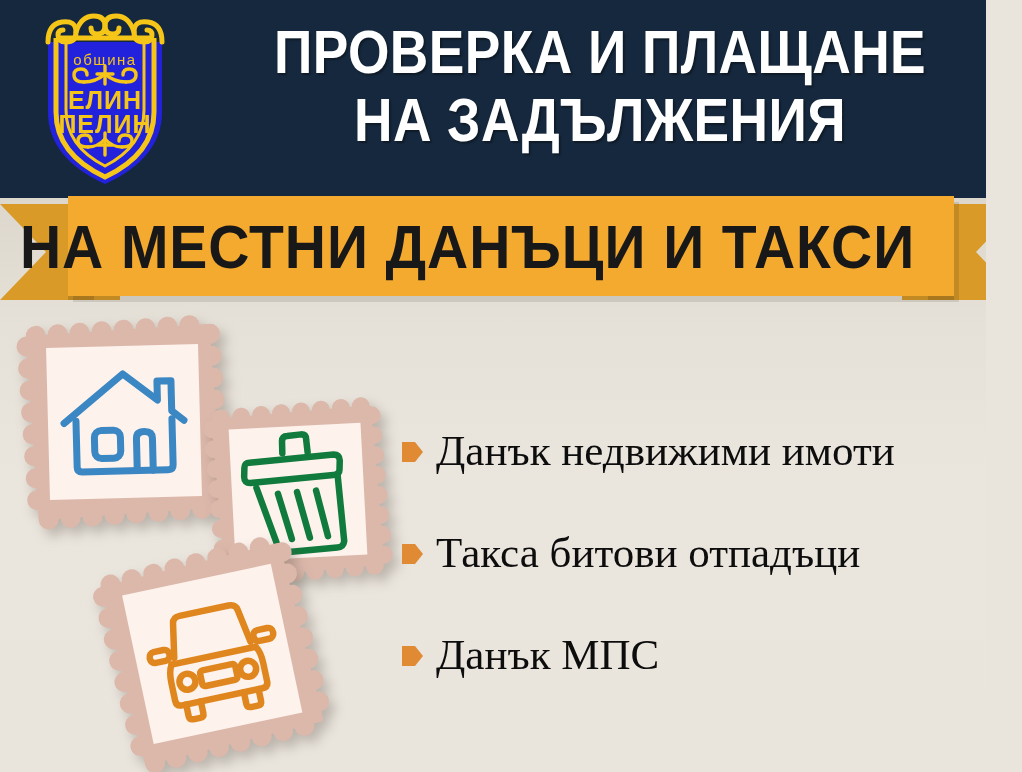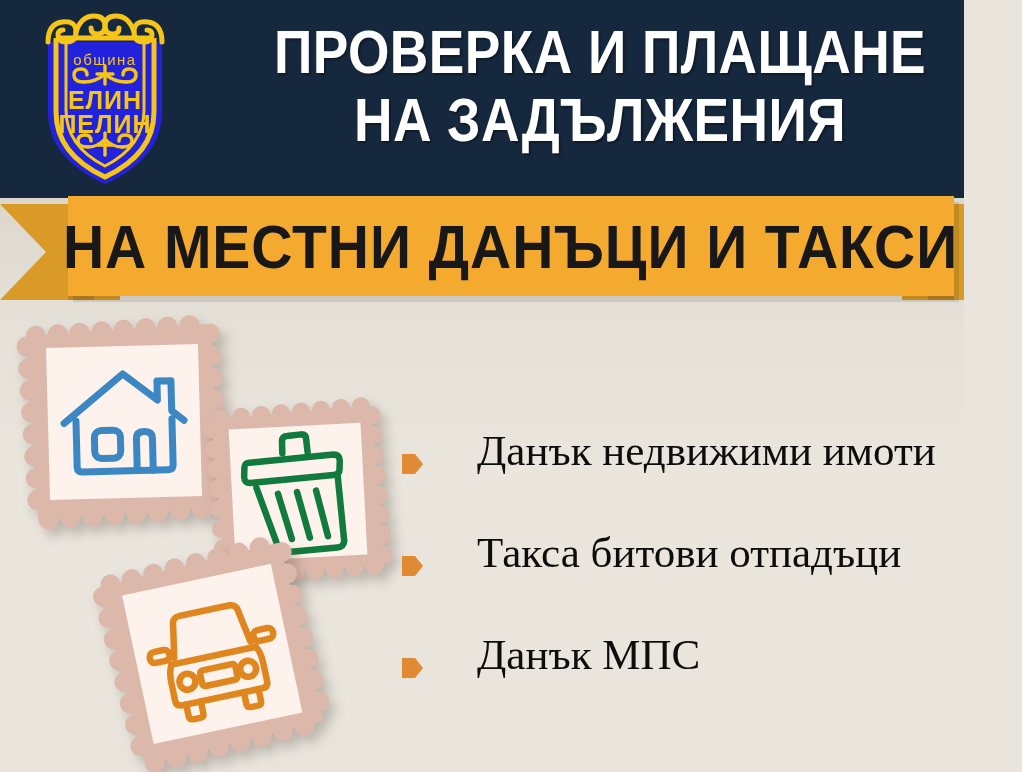--- a/index.html
+++ b/index.html
@@ -5,20 +5,21 @@
 <style>
   html,body{margin:0;padding:0;}
   body{
     width:1022px;height:772px;overflow:hidden;
     font-family:"Liberation Sans", sans-serif;
     background:#e9e4dc;
   }
   #poster{
     position:relative;width:964px;height:772px;overflow:hidden;
     background:linear-gradient(180deg,#c7c0b1 0%, #d8d2c6 18%, #e6e1d8 42%, #eae5dd 62%, #e9e4dc 100%);
+    padding-left:22px;
   }
 
   
   .header{
     position:absolute;left:0;top:0;width:1022px;height:198px;
     background:#16283d;
     overflow:hidden;
   }
   .header-title{
     position:absolute;left:190px;top:18px;width:820px;
@@ -57,21 +58,21 @@
   }
   .ribbon-tail-shade{
     position:absolute;top:8px;width:26px;height:96px;background:rgba(0,0,0,0.13);
   }
   .ribbon-tail-shade.left{left:68px;}
   .ribbon-tail-shade.right{right:68px;}
   .ribbon-main{
     position:absolute;left:68px;top:0px;width:886px;height:100px;
     background:#f4a92f;
     box-shadow:5px 6px 0 rgba(0,0,0,0.10);
-    display:flex;align-items:center;justify-content:center;
+    display:flex;align-items:center;justify-content:flex-end;
   }
   .ribbon-text{
     color:#181818;
     font-family:"Liberation Sans", sans-serif;
     font-weight:700;
     font-size:62px;
     line-height:62px;
     letter-spacing:1px;
     transform:scaleX(0.92);
     white-space:nowrap;
@@ -83,23 +84,22 @@
     position:absolute;
     filter:drop-shadow(6px 7px 6px rgba(90,80,70,0.32));
   }
   .stamp svg{display:block;}
 
   
   .bullets{
     position:absolute;left:402px;top:425px;width:610px;
   }
   .bullet-row{
-    display:flex;align-items:flex-end;
+    display:flex;align-items:flex-start;
     margin-bottom:50px;
-    gap:41px;
   }
   .bullet-row:last-child{margin-bottom:17px;}
   .bullet-marker{
     width:22px;height:26px;flex:0 0 22px;margin-top:14px;margin-right:12px;
   }
   .bullet-marker svg{display:block;}
   .bullet-text{
     color:#0d0d0d;
     font-family:"Liberation Serif", serif;
     font-size:43px;

